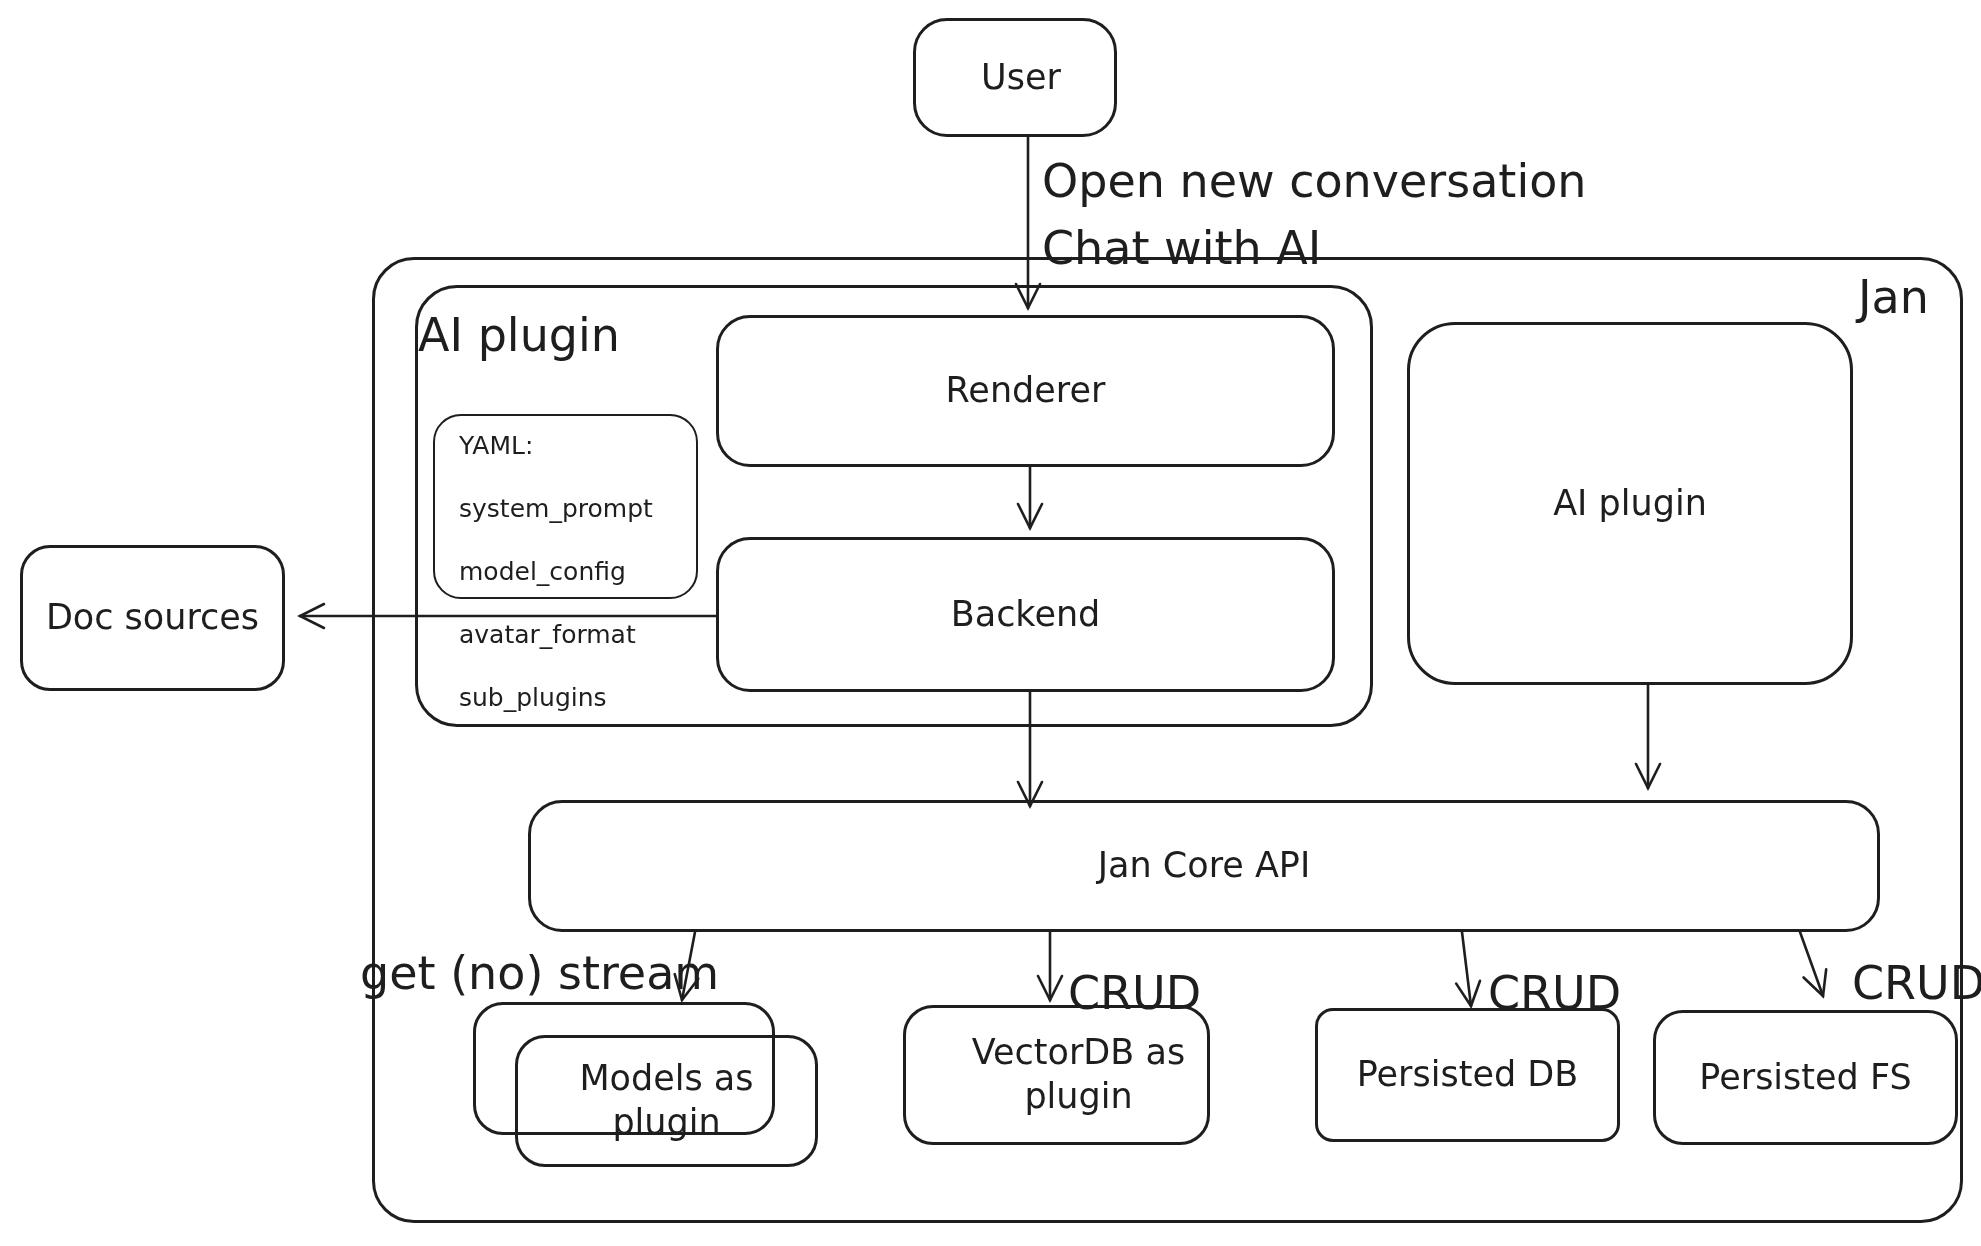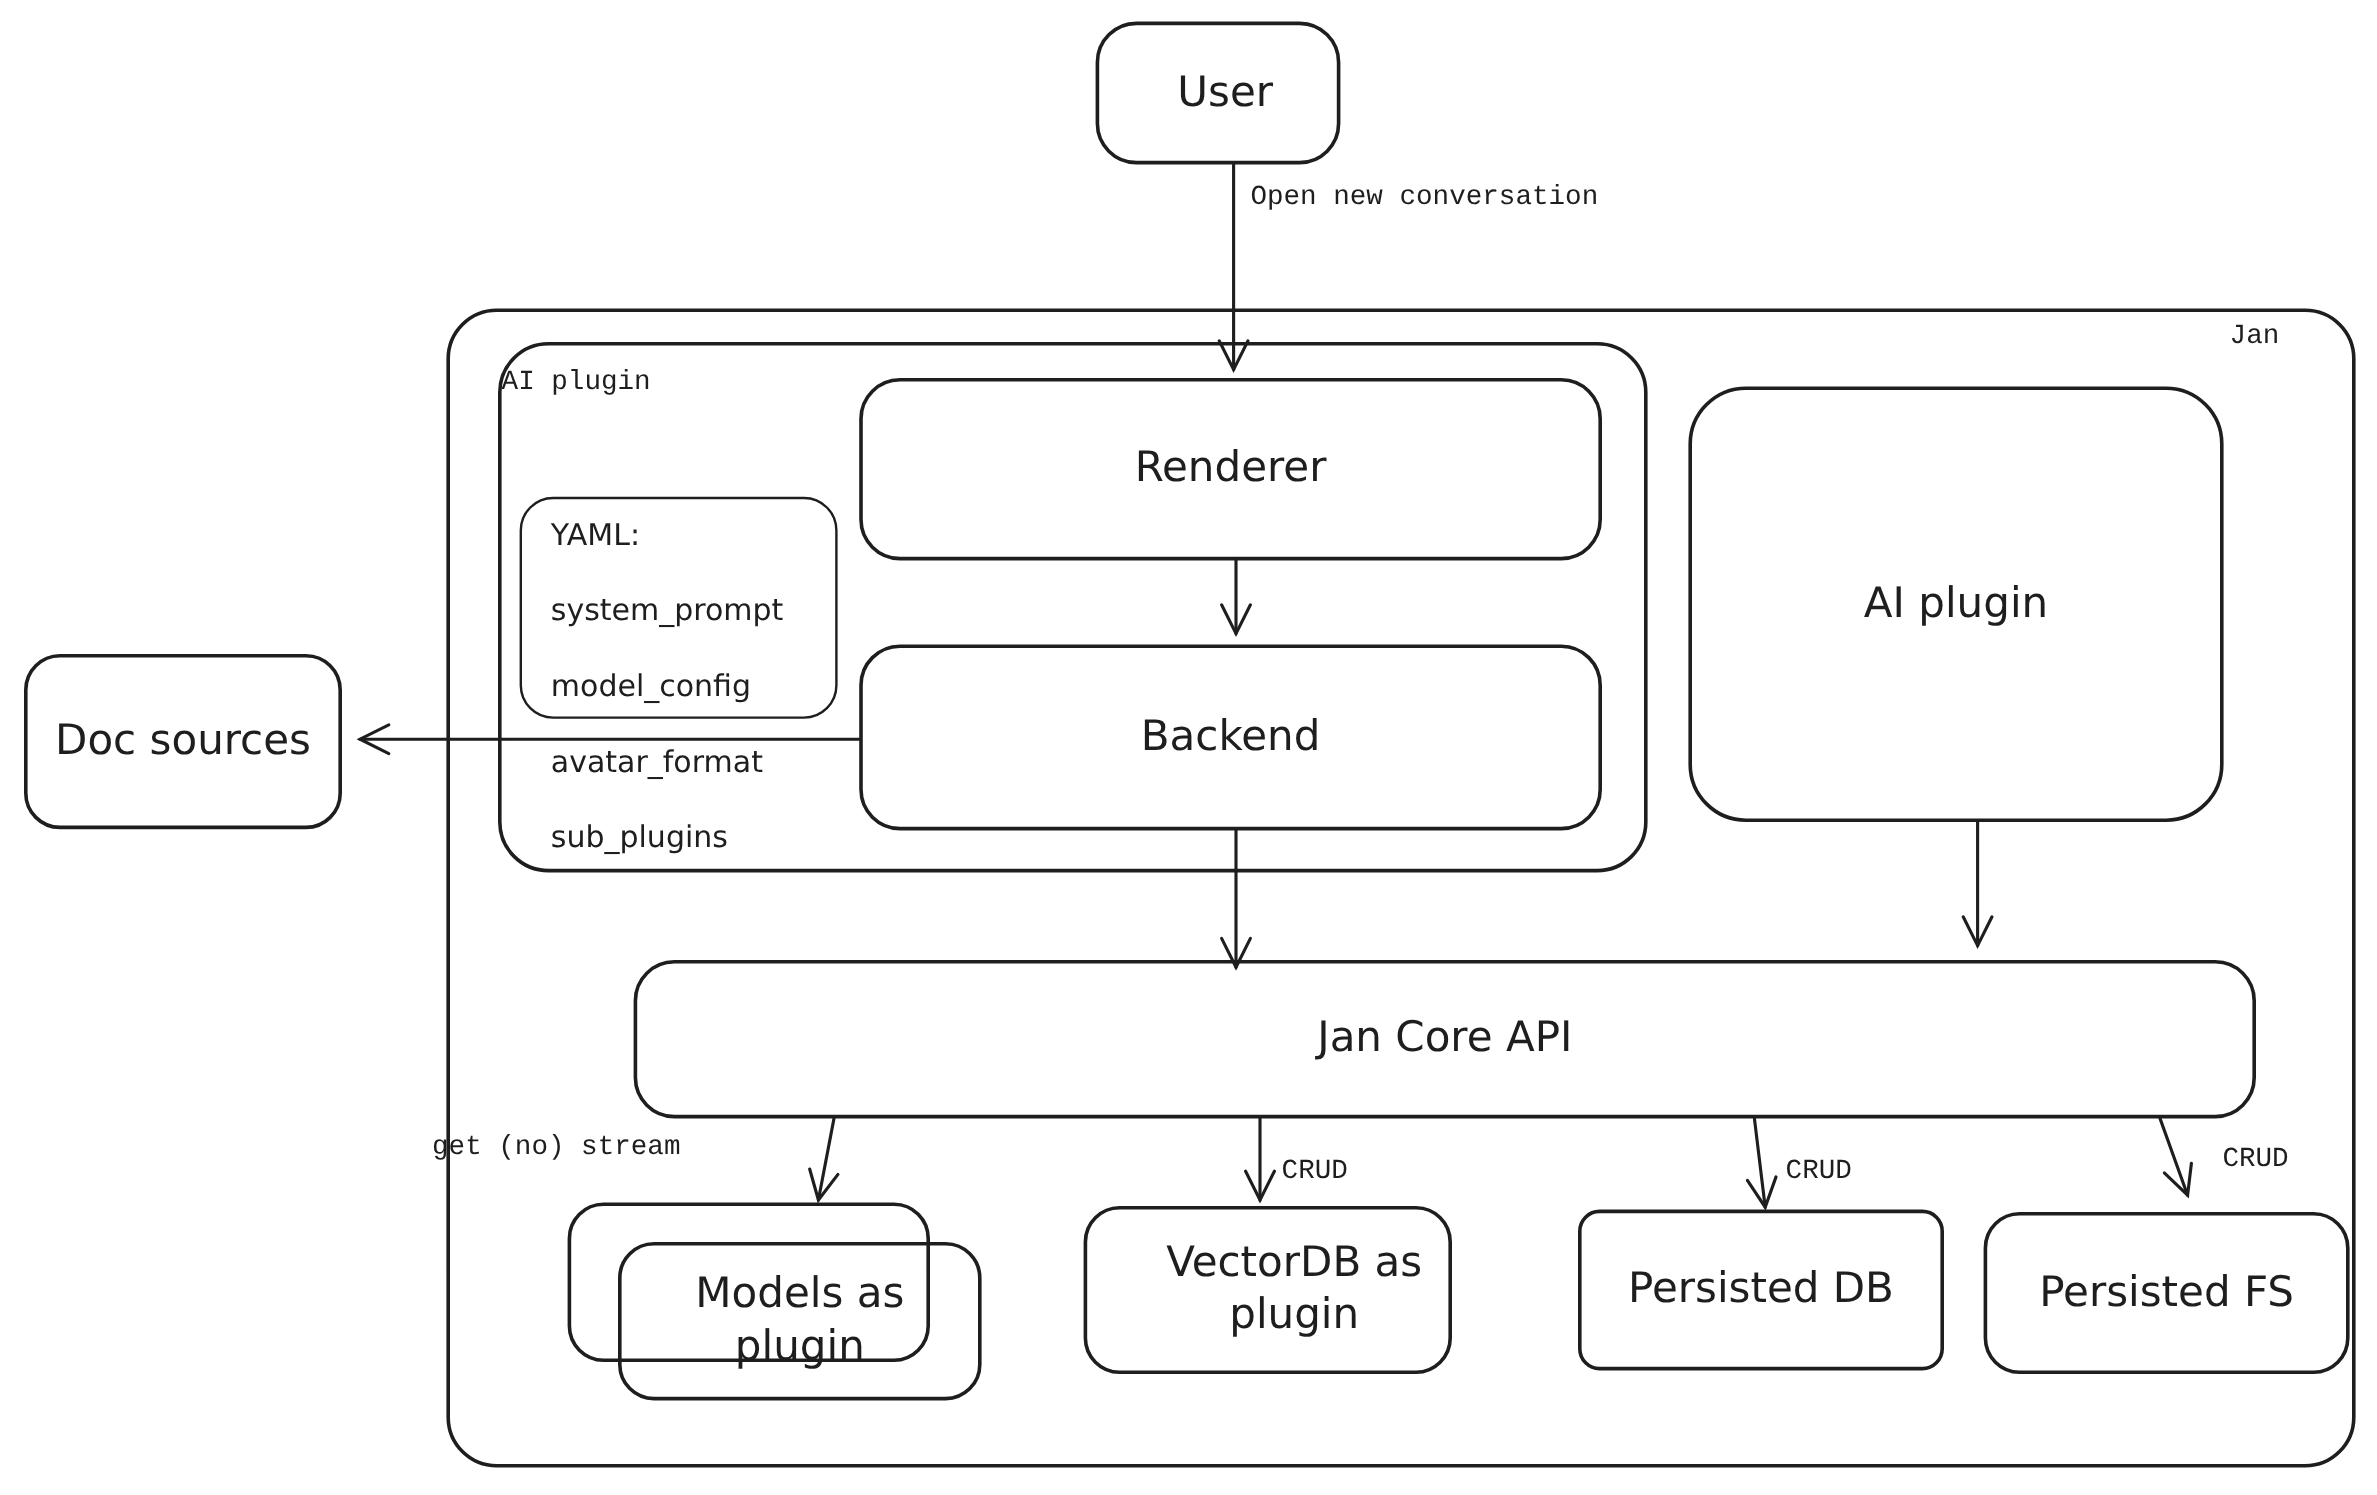--- a/index.html
+++ b/index.html
@@ -14,21 +14,21 @@
     background:transparent;display:flex;align-items:center;justify-content:center;
     text-align:center;font-size:35px;line-height:1.25;box-sizing:border-box;
   }
   .container-box{border-radius:42px;}
   .note{
     justify-content:flex-start;align-items:flex-start;flex-direction:column;
     font-size:25px;line-height:31px;padding:14px 10px 10px 24px;text-align:left;
     border-radius:28px;border-width:2.5px;gap:32px;
   }
   .floating-label{
-    position:absolute;font-size:23px;white-space:nowrap;line-height:1.45;font-family:Liberation Mono, monospace;
+    position:absolute;font-size:46px;white-space:nowrap;line-height:1.45;
   }
   .edges{position:absolute;left:0;top:0;pointer-events:none;}
   .edges line, .edges path{stroke:#1e1e1e;stroke-width:2.6;fill:none;stroke-linecap:round;}
 </style>
 </head>
 <body>
 
 <div class="canvas">
 
   <div class="box container-box" style="left:372px;top:257px;width:1591px;height:966px;"></div>
@@ -36,20 +36,21 @@
 
   <div class="box container-box" style="left:415px;top:285px;width:958px;height:442px;"></div>
   <div class="floating-label" style="left:418px;top:302px;">AI plugin</div>
 
   <div class="box" style="left:913px;top:18px;width:204px;height:119px;padding-left:12px;">
     <span>User</span>
   </div>
 
   <div class="floating-label" style="left:1042px;top:148px;">
     <div>Open new conversation</div>
+    <div>Chat with AI</div>
   </div>
 
   <div class="box" style="left:716px;top:315px;width:619px;height:152px;">
     <span>Renderer</span>
   </div>
 
   <div class="box note" style="left:433px;top:414px;width:265px;height:185px;">
     <div>YAML:</div>
     <div>system_prompt</div>
     <div>model_config</div>

